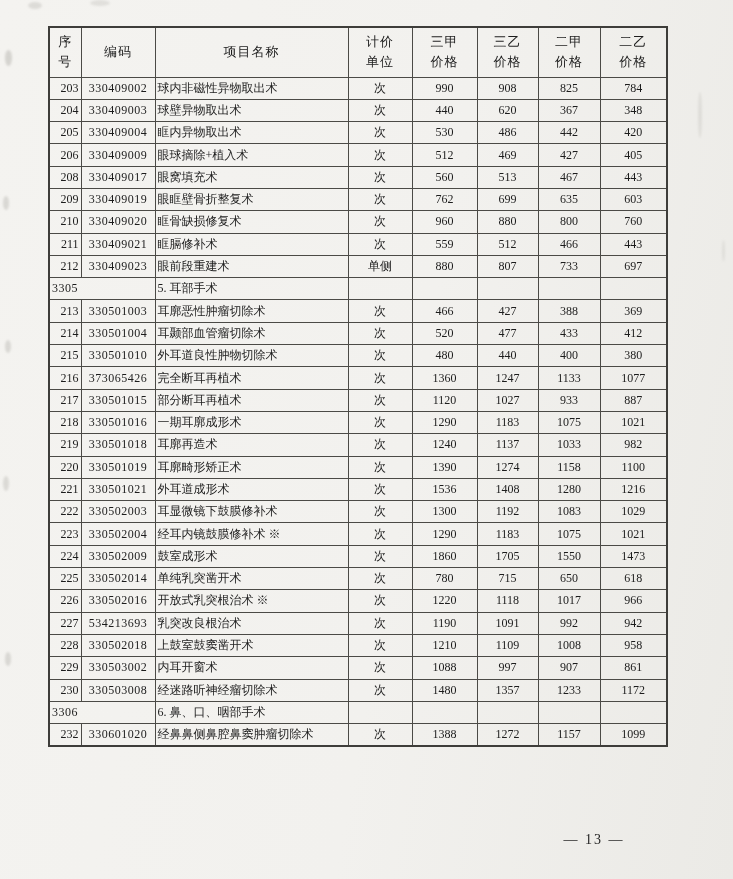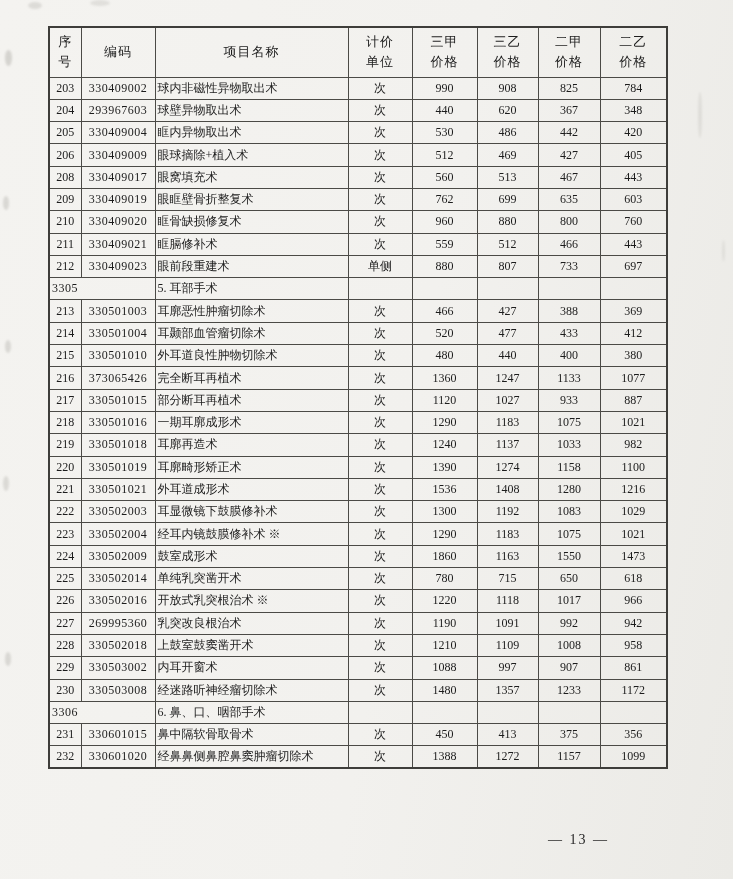--- a/index.html
+++ b/index.html
@@ -22,29 +22,29 @@
     border:1px solid #4b4a46;
     padding:0 2px;
     font-size:12px;
     overflow:hidden;white-space:nowrap;
     font-weight:normal;
   }
   .price-table{border:2px solid #3e3d3a;}
   thead tr{height:50px;}
   tbody tr{height:22.3px;}
   th .hl{display:block;line-height:1.55;font-size:13px;letter-spacing:1px;}
-  .c-seq{text-align:center;}
+  .c-seq{text-align:right;}
   .c-code{text-align:center;letter-spacing:0.5px;margin-left:35px;}
   .c-name{text-align:left;padding-left:7px;}
   .c-unit{text-align:center;}
   .c-p{text-align:center;}
   .c-sec{text-align:left;padding-left:6px;letter-spacing:0.5px;}
   .page-number{
     position:absolute;left:548px;top:832px;width:92px;
-    font-size:14px;text-align:left;letter-spacing:2px;color:#242424;
+    font-size:14px;text-align:center;letter-spacing:2px;color:#242424;
   }
   
   .artifact{position:absolute;background:#a8a6a0;border-radius:50%;
     filter:blur(1.2px);pointer-events:none;}
   .a1{left:5px;top:50px;width:7px;height:16px;opacity:.40;}
   .a2{left:3px;top:196px;width:6px;height:14px;opacity:.35;}
   .a3{left:5px;top:340px;width:6px;height:13px;opacity:.35;}
   .a4{left:3px;top:476px;width:6px;height:15px;opacity:.32;}
   .a5{left:5px;top:652px;width:6px;height:14px;opacity:.35;}
   .a6{left:28px;top:2px;width:14px;height:7px;opacity:.30;}
@@ -118,21 +118,21 @@
           <td class="c-code">330409002</td>
           <td class="c-name">球内非磁性异物取出术</td>
           <td class="c-unit">次</td>
           <td class="c-p">990</td>
           <td class="c-p">908</td>
           <td class="c-p">825</td>
           <td class="c-p">784</td>
         </tr>
         <tr>
           <td class="c-seq">204</td>
-          <td class="c-code">293967603</td>
+          <td class="c-code">330409003</td>
           <td class="c-name">球壁异物取出术</td>
           <td class="c-unit">次</td>
           <td class="c-p">440</td>
           <td class="c-p">620</td>
           <td class="c-p">367</td>
           <td class="c-p">348</td>
         </tr>
         <tr>
           <td class="c-seq">205</td>
           <td class="c-code">330409004</td>
@@ -321,21 +321,21 @@
           <td class="c-p">1183</td>
           <td class="c-p">1075</td>
           <td class="c-p">1021</td>
         </tr>
         <tr>
           <td class="c-seq">224</td>
           <td class="c-code">330502009</td>
           <td class="c-name">鼓室成形术</td>
           <td class="c-unit">次</td>
           <td class="c-p">1860</td>
-          <td class="c-p">1163</td>
+          <td class="c-p">1705</td>
           <td class="c-p">1550</td>
           <td class="c-p">1473</td>
         </tr>
         <tr>
           <td class="c-seq">225</td>
           <td class="c-code">330502014</td>
           <td class="c-name">单纯乳突凿开术</td>
           <td class="c-unit">次</td>
           <td class="c-p">780</td>
           <td class="c-p">715</td>
@@ -347,21 +347,21 @@
           <td class="c-code">330502016</td>
           <td class="c-name">开放式乳突根治术 ※</td>
           <td class="c-unit">次</td>
           <td class="c-p">1220</td>
           <td class="c-p">1118</td>
           <td class="c-p">1017</td>
           <td class="c-p">966</td>
         </tr>
         <tr>
           <td class="c-seq">227</td>
-          <td class="c-code">269995360</td>
+          <td class="c-code">534213693</td>
           <td class="c-name">乳突改良根治术</td>
           <td class="c-unit">次</td>
           <td class="c-p">1190</td>
           <td class="c-p">1091</td>
           <td class="c-p">992</td>
           <td class="c-p">942</td>
         </tr>
         <tr>
           <td class="c-seq">228</td>
           <td class="c-code">330502018</td>
@@ -395,30 +395,20 @@
         <tr>
           <td class="c-sec" colspan="2">3306</td>
           <td class="c-name">6. 鼻、口、咽部手术</td>
           <td class="c-unit"></td>
           <td class="c-p"></td>
           <td class="c-p"></td>
           <td class="c-p"></td>
           <td class="c-p"></td>
         </tr>
         <tr>
-          <td class="c-seq">231</td>
-          <td class="c-code">330601015</td>
-          <td class="c-name">鼻中隔软骨取骨术</td>
-          <td class="c-unit">次</td>
-          <td class="c-p">450</td>
-          <td class="c-p">413</td>
-          <td class="c-p">375</td>
-          <td class="c-p">356</td>
-        </tr>
-        <tr>
           <td class="c-seq">232</td>
           <td class="c-code">330601020</td>
           <td class="c-name">经鼻鼻侧鼻腔鼻窦肿瘤切除术</td>
           <td class="c-unit">次</td>
           <td class="c-p">1388</td>
           <td class="c-p">1272</td>
           <td class="c-p">1157</td>
           <td class="c-p">1099</td>
         </tr>
       </tbody>

